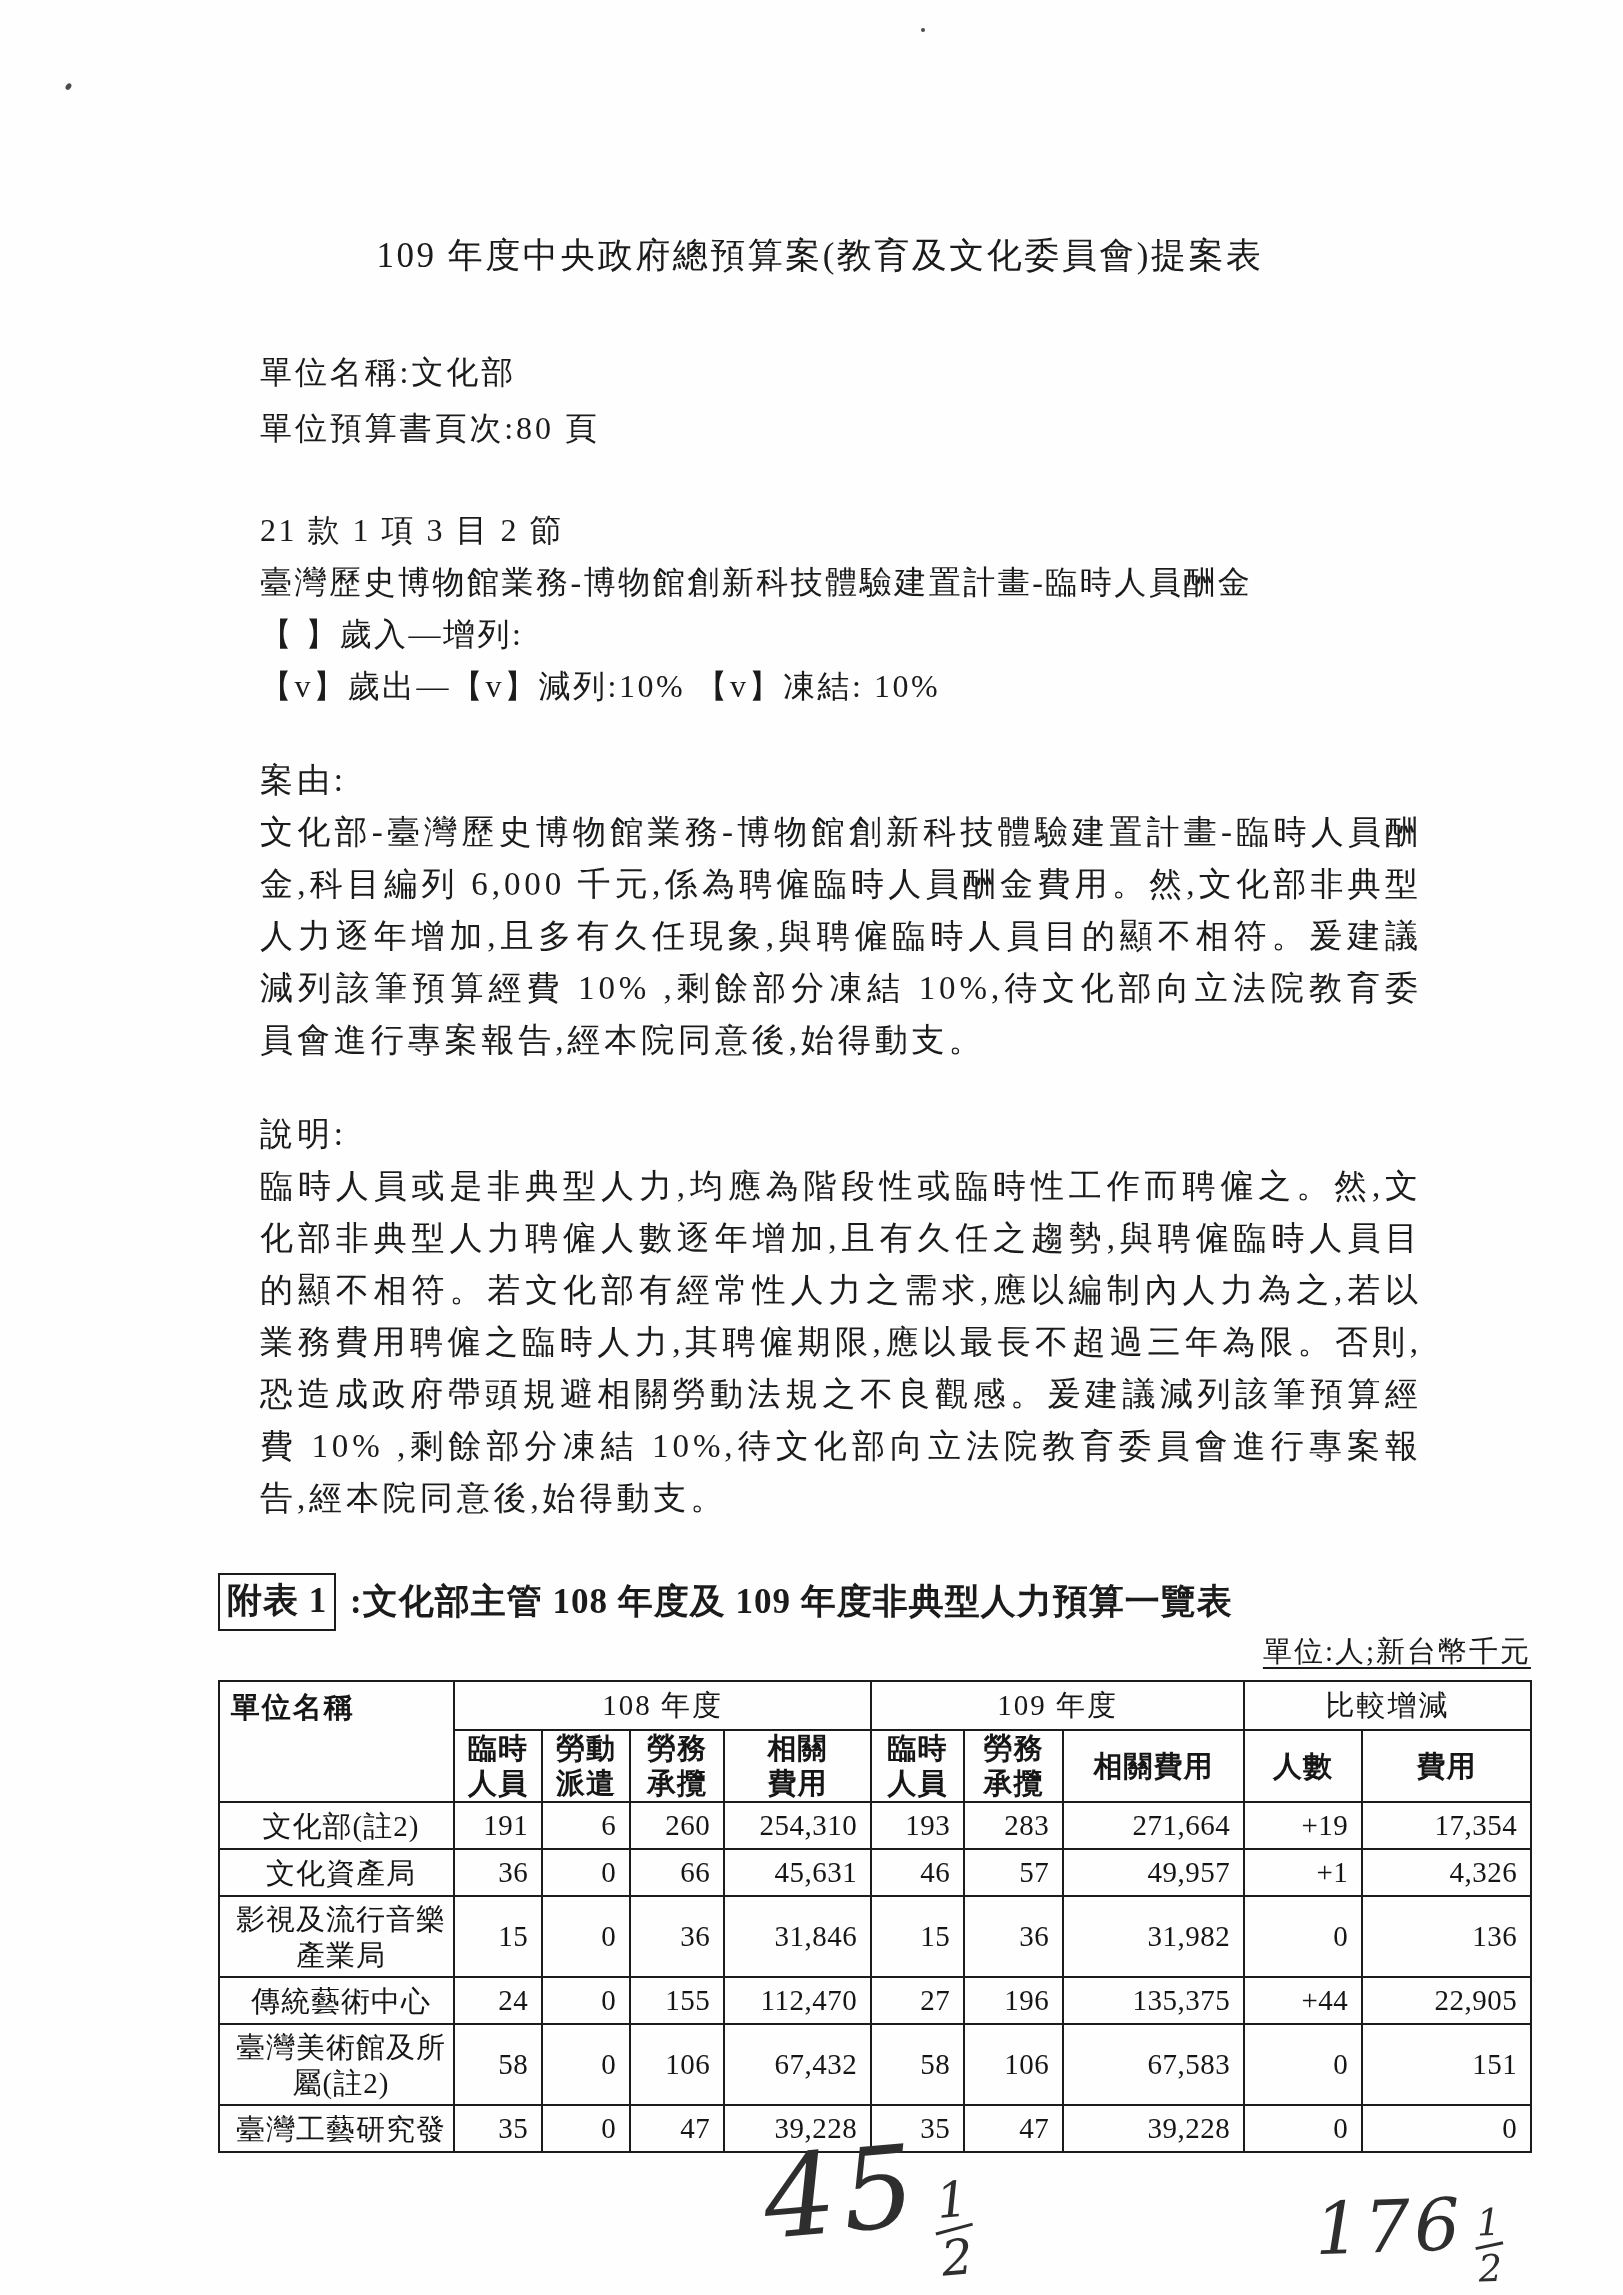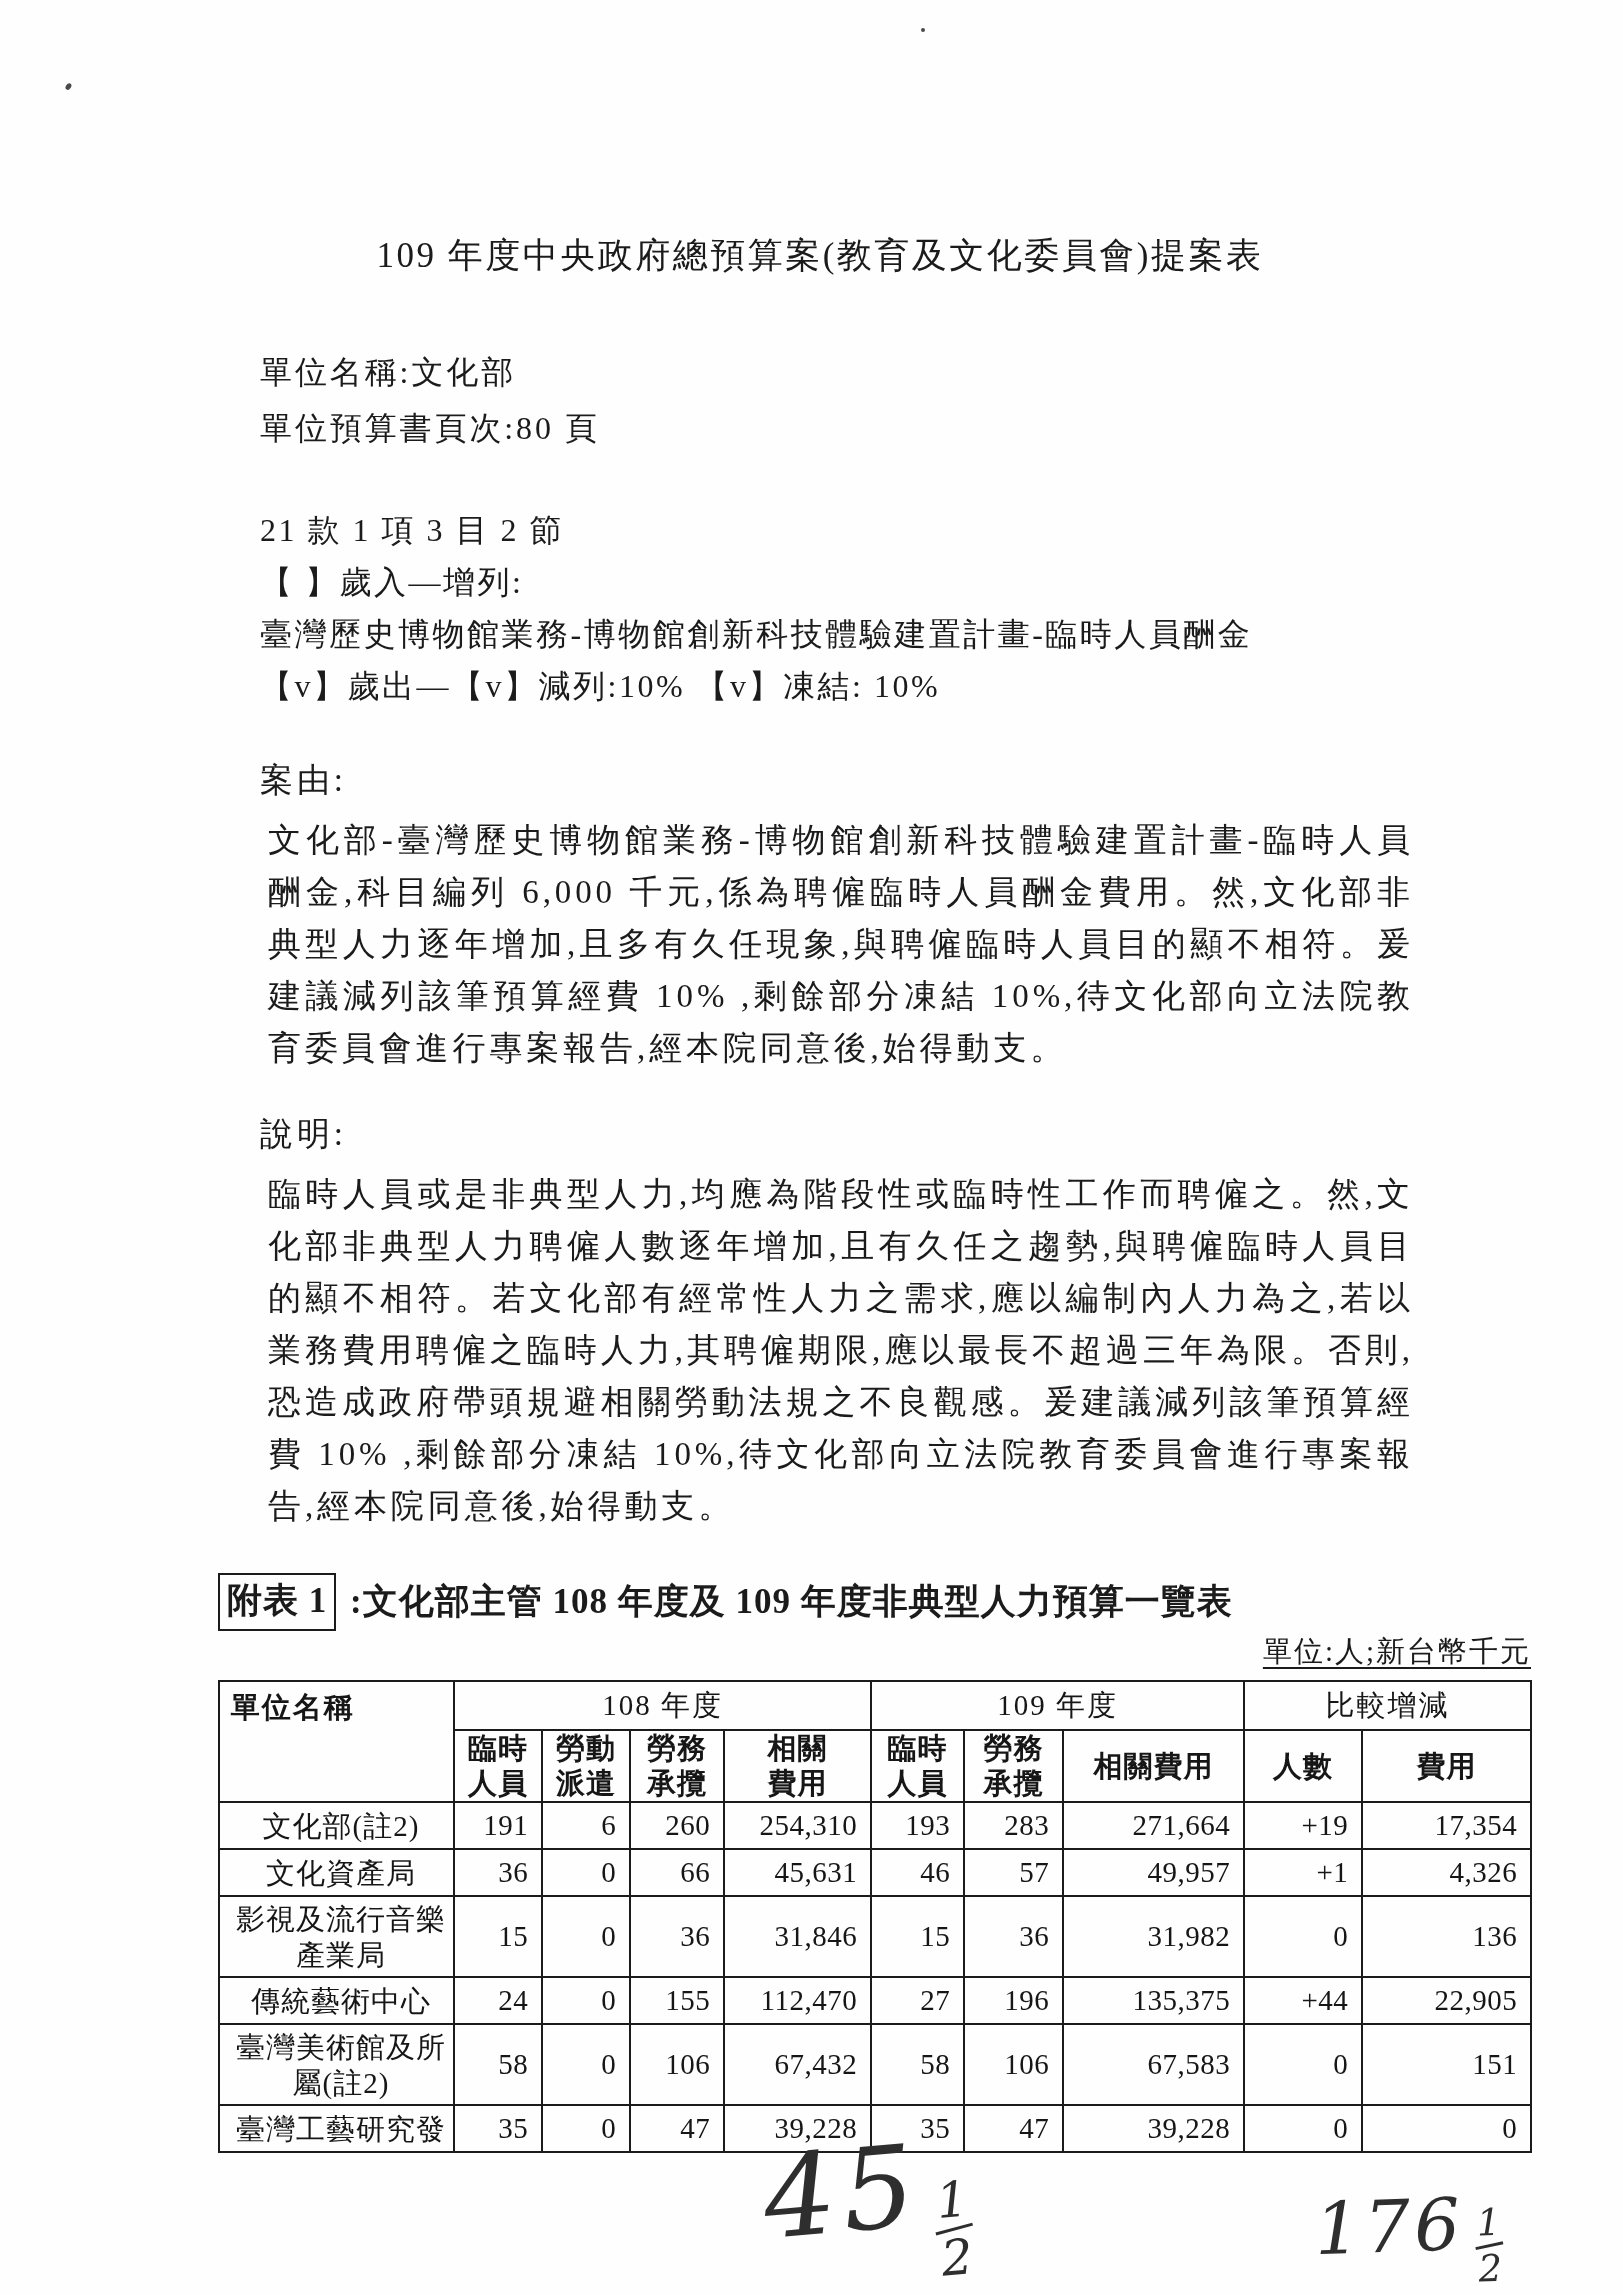--- a/index.html
+++ b/index.html
@@ -43,21 +43,21 @@
   .para-block {
     position: absolute;
     left: 260px;
     width: 1162px;
     font-size: 33px;
     line-height: 52px;
     letter-spacing: 3.9px;
   }
   .para-block .heading { margin: 0; }
   .para-block .body {
-    margin: 8px;
+    margin: 0;
     text-align: justify;
     text-align-last: left;
   }
   .case-block { top: 754px; }
   .explain-block { top: 1108px; }
 
   .attach-heading {
     position: absolute;
     top: 1573px; left: 218px;
     font-size: 35px;
@@ -175,22 +175,22 @@
 
   <div class="doc-title">109 年度中央政府總預算案(教育及文化委員會)提案表</div>
 
   <div class="unit-block">
     <div>單位名稱:文化部</div>
     <div>單位預算書頁次:80 頁</div>
   </div>
 
   <div class="clause-block">
     <div>21 款 1 項 3 目 2 節</div>
+    <div>臺灣歷史博物館業務-博物館創新科技體驗建置計畫-臨時人員酬金</div>
     <div>【 】歲入—增列:</div>
-    <div>臺灣歷史博物館業務-博物館創新科技體驗建置計畫-臨時人員酬金</div>
     <div>【v】歲出—【v】減列:10% 【v】凍結: 10%</div>
   </div>
 
   <div class="para-block case-block">
     <p class="heading">案由:</p>
     <p class="body">文化部-臺灣歷史博物館業務-博物館創新科技體驗建置計畫-臨時人員酬金,科目編列 6,000 千元,係為聘僱臨時人員酬金費用。然,文化部非典型人力逐年增加,且多有久任現象,與聘僱臨時人員目的顯不相符。爰建議減列該筆預算經費 10% ,剩餘部分凍結 10%,待文化部向立法院教育委員會進行專案報告,經本院同意後,始得動支。</p>
   </div>
 
   <div class="para-block explain-block">
     <p class="heading">說明:</p>

